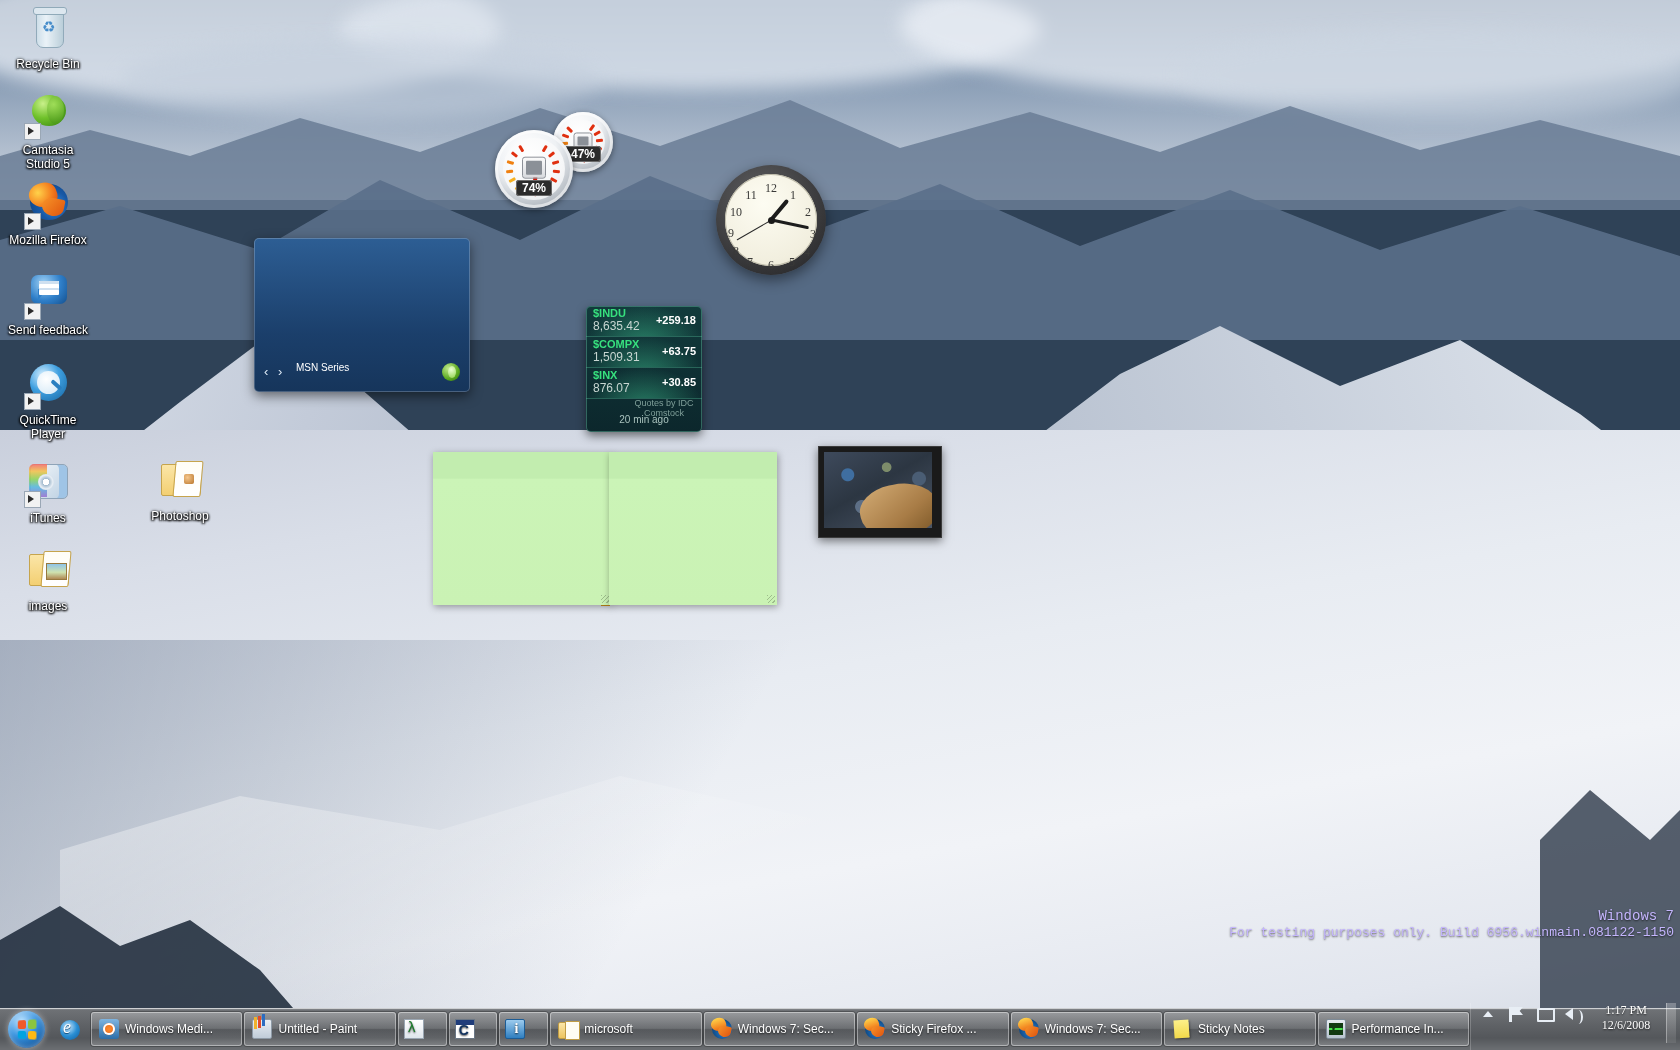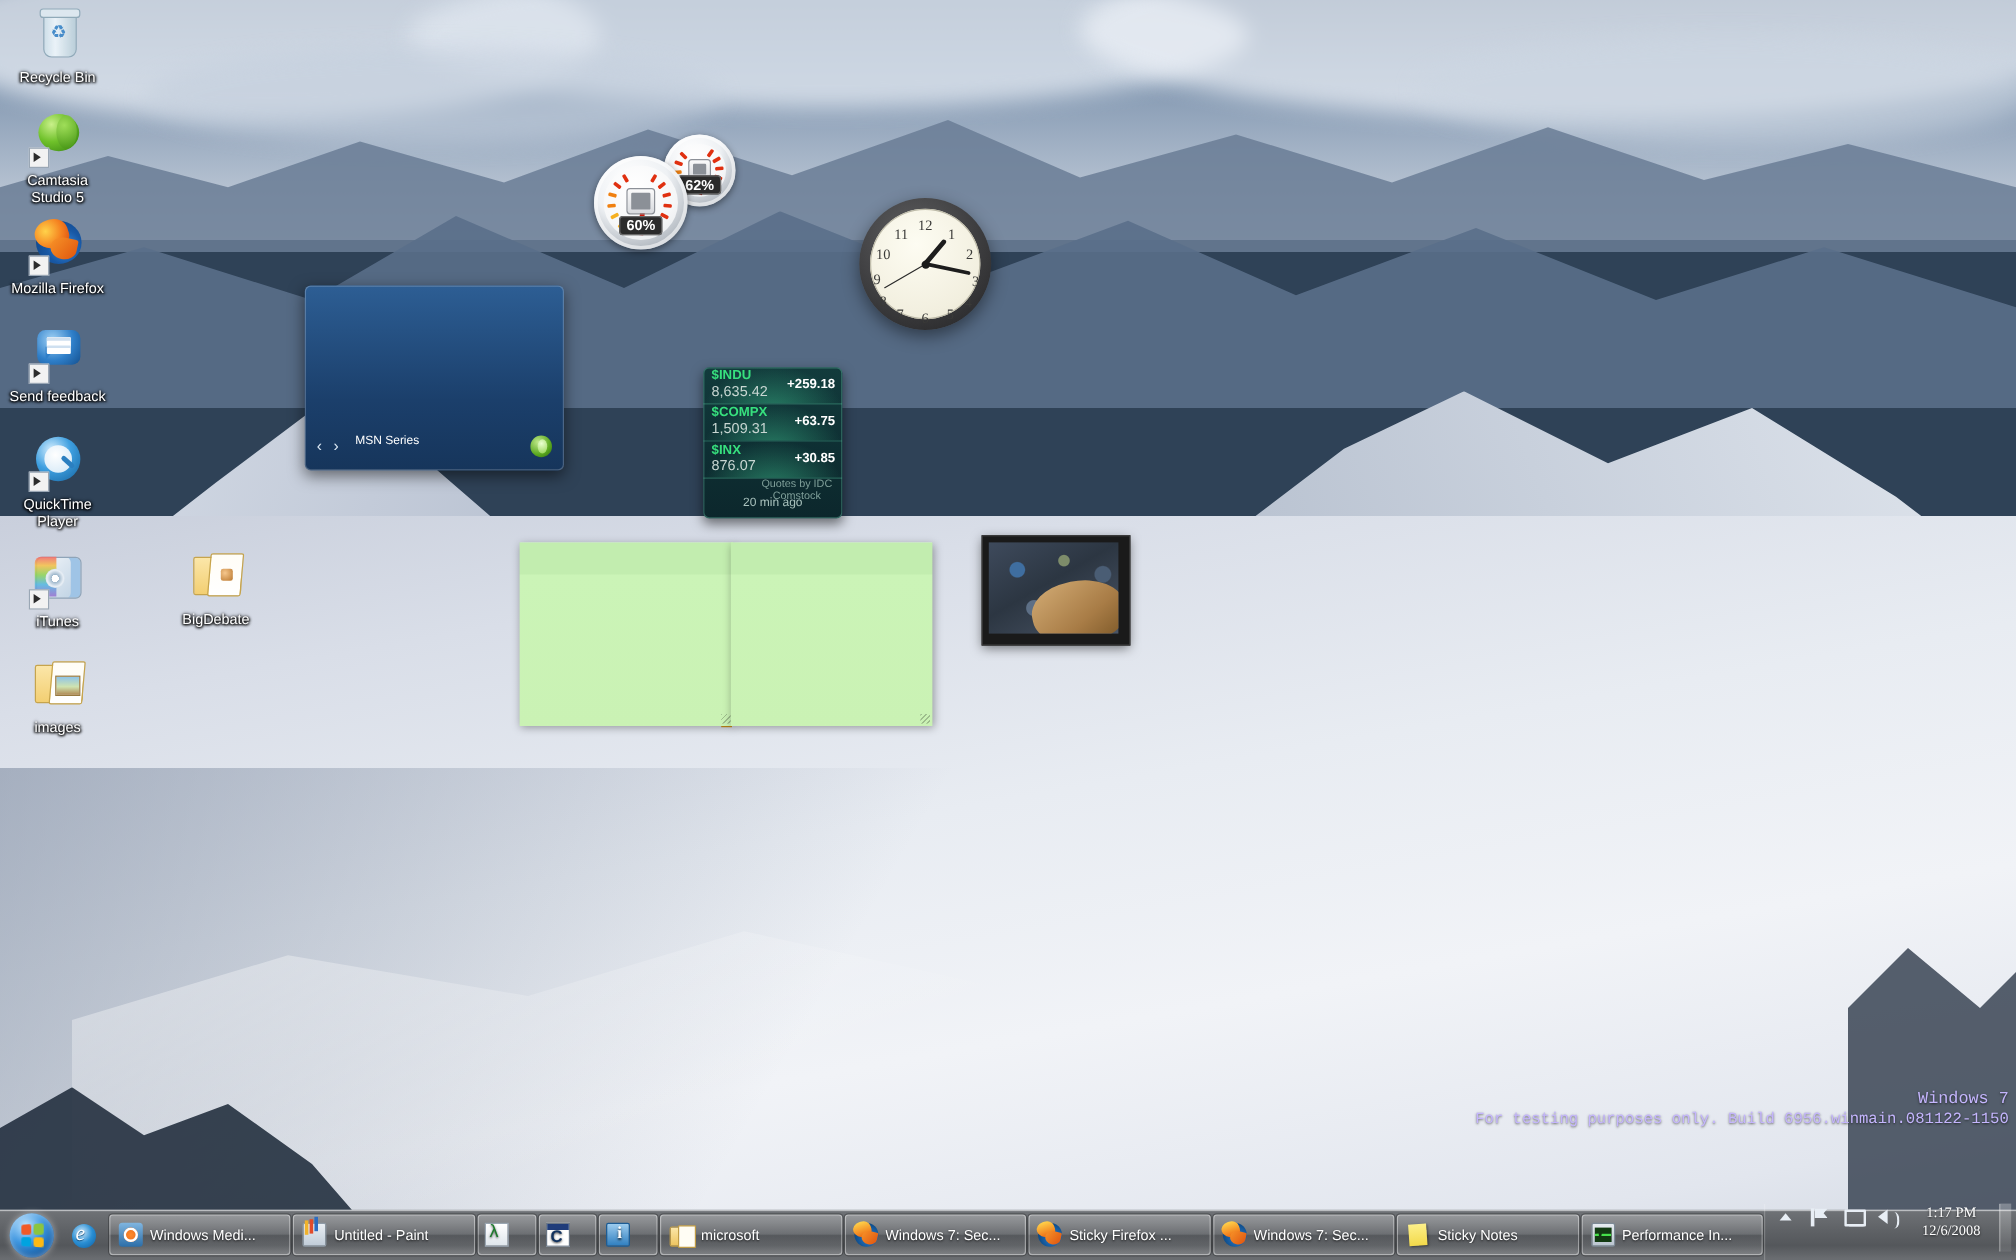--- a/index.html
+++ b/index.html
@@ -378,42 +378,42 @@
   <div class="glyph">
     <div class="fld fld-img"></div>
   </div>
   <div class="cap">images</div>
 </div>
 
 <div class="icon" style="left:138px;top:458px;">
   <div class="glyph">
     <div class="fld fld-ps"></div>
   </div>
-  <div class="cap">BigDebate</div>
+  <div class="cap">Photoshop</div>
 </div>
 
 <div class="gadget" style="left:495px;top:112px;width:110px;height:86px;">
 
   <div class="meter" style="left:58px;top:0;width:60px;height:60px;">
     <div class="face"></div>
     <div class="ticks">
       <div class="tick" style="transform:translate(-50%,0) rotate(215deg) translateY(14px);"></div>
       <div class="tick" style="transform:translate(-50%,0) rotate(240deg) translateY(14px);"></div>
       <div class="tick" style="transform:translate(-50%,0) rotate(265deg) translateY(14px);"></div>
       <div class="tick" style="transform:translate(-50%,0) rotate(290deg) translateY(14px);"></div>
       <div class="tick hot2" style="transform:translate(-50%,0) rotate(60deg) translateY(14px);"></div>
       <div class="tick hot" style="transform:translate(-50%,0) rotate(85deg) translateY(14px);"></div>
       <div class="tick" style="transform:translate(-50%,0) rotate(110deg) translateY(14px);"></div>
       <div class="tick" style="transform:translate(-50%,0) rotate(135deg) translateY(14px);"></div>
     </div>
     <div class="needle" style="height:20px;transform:rotate(18deg);"></div>
     <div class="chip" style="width:17px;height:15px;">
       <i></i>
     </div>
-    <div class="val" style="top:34px;">62%</div>
+    <div class="val" style="top:34px;">47%</div>
   </div>
 
   <div class="meter" style="left:0;top:18px;width:78px;height:78px;">
     <div class="face"></div>
     <div class="ticks">
       <div class="tick" style="transform:translate(-50%,0) rotate(210deg) translateY(20px);"></div>
       <div class="tick" style="transform:translate(-50%,0) rotate(232deg) translateY(20px);"></div>
       <div class="tick" style="transform:translate(-50%,0) rotate(254deg) translateY(20px);"></div>
       <div class="tick" style="transform:translate(-50%,0) rotate(276deg) translateY(20px);"></div>
       <div class="tick" style="transform:translate(-50%,0) rotate(298deg) translateY(20px);"></div>
@@ -421,21 +421,21 @@
       <div class="tick hot2" style="transform:translate(-50%,0) rotate(62deg) translateY(20px);"></div>
       <div class="tick hot" style="transform:translate(-50%,0) rotate(84deg) translateY(20px);"></div>
       <div class="tick hot" style="transform:translate(-50%,0) rotate(106deg) translateY(20px);"></div>
       <div class="tick" style="transform:translate(-50%,0) rotate(128deg) translateY(20px);"></div>
       <div class="tick" style="transform:translate(-50%,0) rotate(150deg) translateY(20px);"></div>
     </div>
     <div class="needle" style="height:27px;transform:rotate(4deg);"></div>
     <div class="chip" style="width:22px;height:20px;">
       <i></i>
     </div>
-    <div class="val" style="top:50px;">60%</div>
+    <div class="val" style="top:50px;">74%</div>
   </div>
 </div>
 
 <div class="clockg gadget" style="left:716px;top:165px;">
   <div class="dial"></div>
   <div>
     <div class="num" style="left:48px;top:16px;">12</div>
     <div class="num" style="left:70px;top:23px;">1</div>
     <div class="num" style="left:85px;top:40px;">2</div>
     <div class="num" style="left:90px;top:62px;">3</div>

